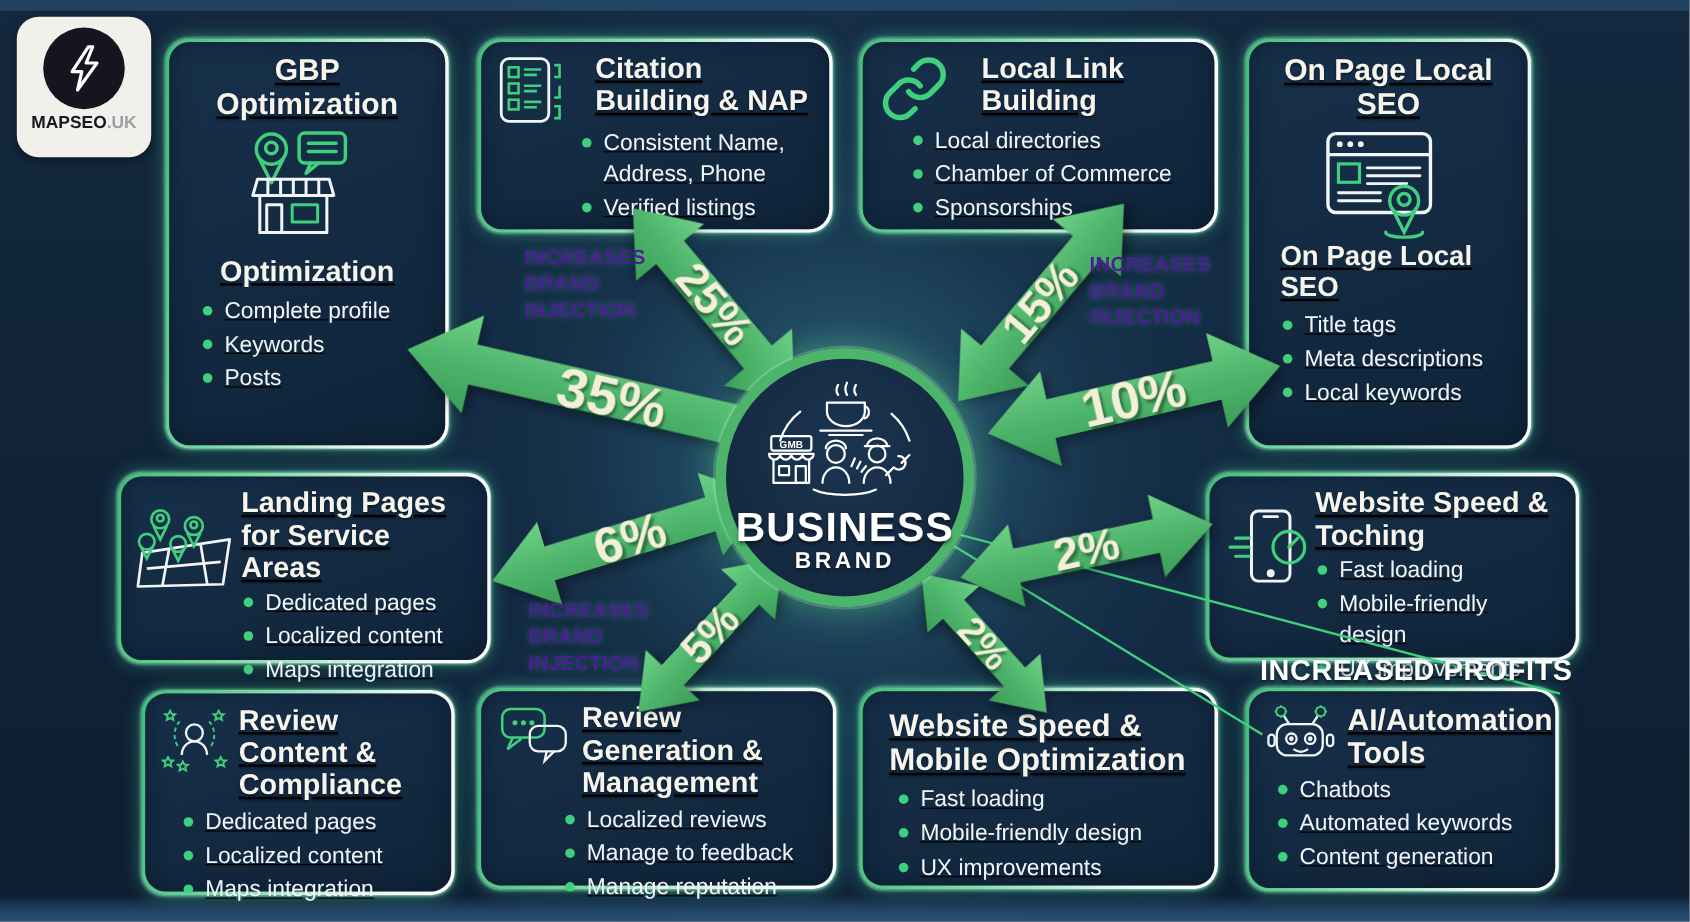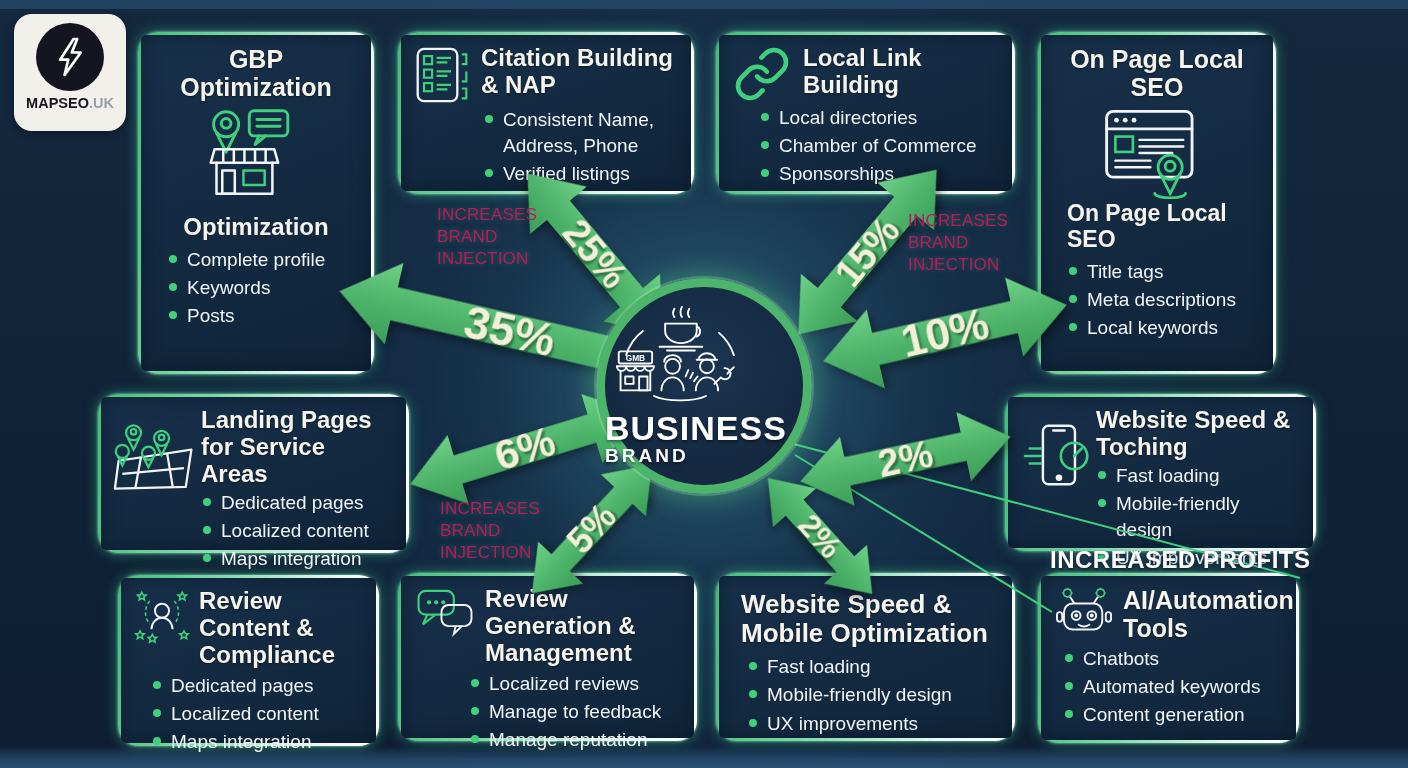--- a/index.html
+++ b/index.html
@@ -12,51 +12,51 @@
       linear-gradient(180deg,#14293f 0%,#102338 50%,#0e1f33 100%);
   }
   .strip-top{position:absolute;top:0;left:0;right:0;height:9px;background:rgba(52,98,140,.45);z-index:0;}
   .strip-bottom{position:absolute;bottom:0;left:0;right:0;height:22px;
     background:linear-gradient(180deg,rgba(40,80,120,0) 0%,rgba(52,98,140,.55) 60%,rgba(58,110,155,.6) 100%);z-index:0;}
 
   
   .box{position:absolute;border-radius:20px;padding:3px;z-index:2;
     background:linear-gradient(100deg,#3fbf77 0%,#7fd9a8 35%,#e8f7f1 75%,#ffffff 100%);
     box-shadow:0 0 14px rgba(64,201,148,.5),0 0 3px rgba(180,255,220,.9);}
-  .box-inner{width:100%;height:100%;box-sizing:border-box;border-radius:5px;position:relative;
+  .box-inner{width:100%;height:100%;box-sizing:border-box;border-radius:17px;position:relative;
     background:linear-gradient(160deg,#17304a 0%,#0f2439 100%);
-    box-shadow:inset 0 0 18px rgba(8,18,32,.55);padding:10px 14px;}
+    box-shadow:inset 0 0 18px rgba(8,18,32,.55);padding:10px 14px;text-decoration:underline;}
   .title{color:#f6f4ec;font-weight:bold;line-height:1.12;text-shadow:0 1px 2px rgba(0,0,0,.4);}
   .subtitle{color:#f6f4ec;font-weight:bold;font-size:23px;margin-top:2px;}
   .center-text{text-align:center;}
-  .hrow{display:flex;align-items:flex-start;gap:12px;}
+  .hrow{display:flex;align-items:flex-start;gap:27px;}
   ul.bul{list-style:none;margin:6px 0 0;padding:0;}
   ul.bul li{color:#f2f5f7;font-size:19px;line-height:1.38;margin:2px 0;padding-left:20px;position:relative;}
   ul.bul li::before{content:"";position:absolute;left:2px;top:8px;width:8px;height:8px;border-radius:50%;background:#3fcf7d;}
 
   
   .arrow{position:absolute;z-index:4;display:flex;align-items:center;justify-content:center;
     filter:drop-shadow(3px 4px 5px rgba(0,0,0,.38));--hd:52px;}
   .arrow-shape{position:absolute;inset:0;background:linear-gradient(180deg,#72d58a 0%,#4cb269 55%,#3a9a55 100%);
     clip-path:polygon(0 50%,var(--hd) 6%,var(--hd) 32%,calc(100% - var(--hd)) 32%,calc(100% - var(--hd)) 6%,
       100% 50%,calc(100% - var(--hd)) 94%,calc(100% - var(--hd)) 68%,var(--hd) 68%,var(--hd) 94%);}
   .arrow-label{position:relative;z-index:1;font-weight:bold;color:#f4efd8;
     text-shadow:2px 3px 2px rgba(15,55,30,.5);}
 
   
-  .circle{position:absolute;left:596px;top:278px;width:216px;height:216px;border-radius:50%;
+  .circle{position:absolute;left:596px;top:290px;width:216px;height:216px;border-radius:50%;
     background:radial-gradient(circle at 50% 38%,#1b3551 0%,#142940 70%);
     border:9px solid #4cb56b;box-sizing:border-box;z-index:6;
     box-shadow:0 0 0 2px rgba(255,255,255,.18),0 0 30px rgba(85,210,130,.55);
-    display:flex;flex-direction:column;align-items:flex-start;justify-content:center;}
+    display:flex;flex-direction:column;align-items:center;justify-content:center;}
   .circle .biz{color:#fff;font-weight:bold;font-size:34px;letter-spacing:1px;line-height:1;margin-top:2px;text-shadow:0 2px 3px rgba(0,0,0,.45);}
   .circle .brand{color:#fff;font-weight:bold;font-size:19px;letter-spacing:3px;line-height:1.2;text-shadow:0 2px 3px rgba(0,0,0,.45);}
 
   
-  .inj{position:absolute;z-index:6;color:#be185d;font-weight:normal;font-size:17px;line-height:1.3;
+  .inj{position:absolute;z-index:6;color:#4c1d95;font-weight:bold;font-size:17px;line-height:1.3;
     letter-spacing:.2px;text-shadow:0 0 6px rgba(60,210,120,.35);}
   .profits{position:absolute;z-index:6;color:#fff;font-weight:bold;font-size:24px;letter-spacing:.5px;
     text-shadow:0 1px 3px rgba(0,0,0,.55),0 0 10px rgba(130,220,255,.25);}
 
   .lines{position:absolute;left:0;top:0;z-index:3;pointer-events:none;}
 
   
   .logo{position:absolute;left:14px;top:14px;width:112px;height:117px;background:#f2f0eb;border-radius:18px;
     z-index:7;box-shadow:0 2px 8px rgba(0,0,0,.4);display:flex;flex-direction:column;align-items:center;}
   .logo-circle{width:68px;height:68px;border-radius:50%;background:#15151f;margin-top:9px;

